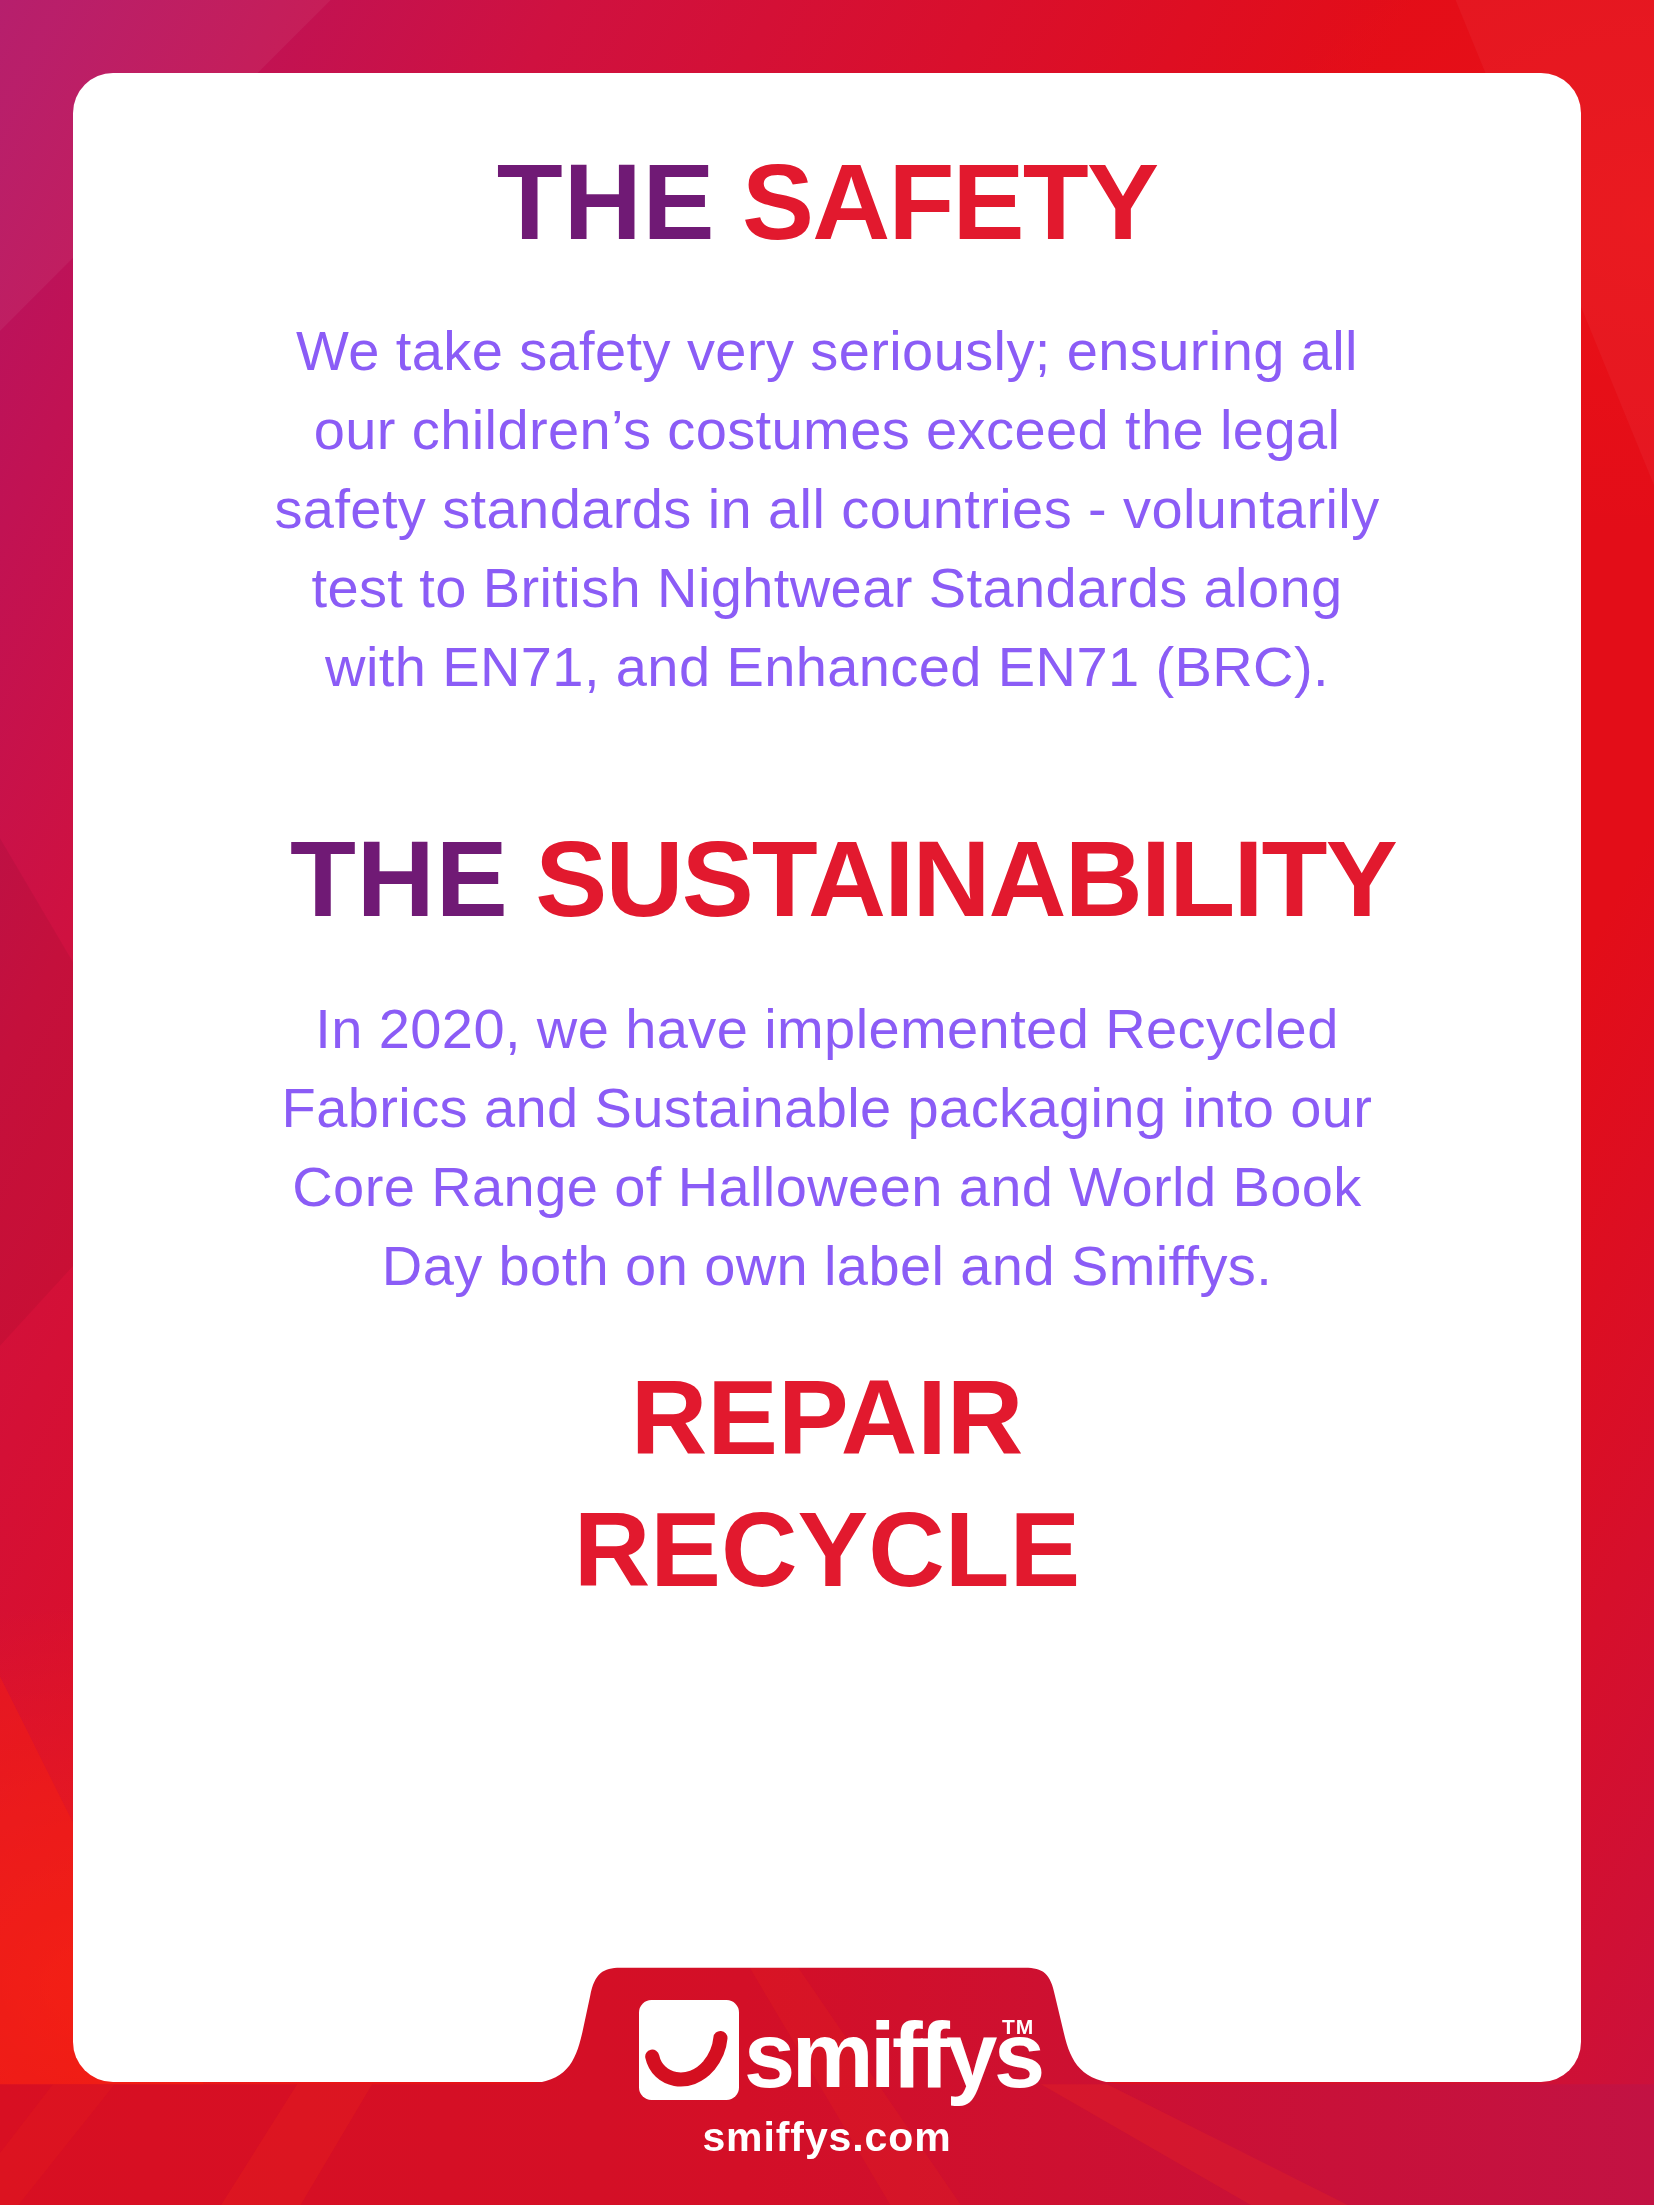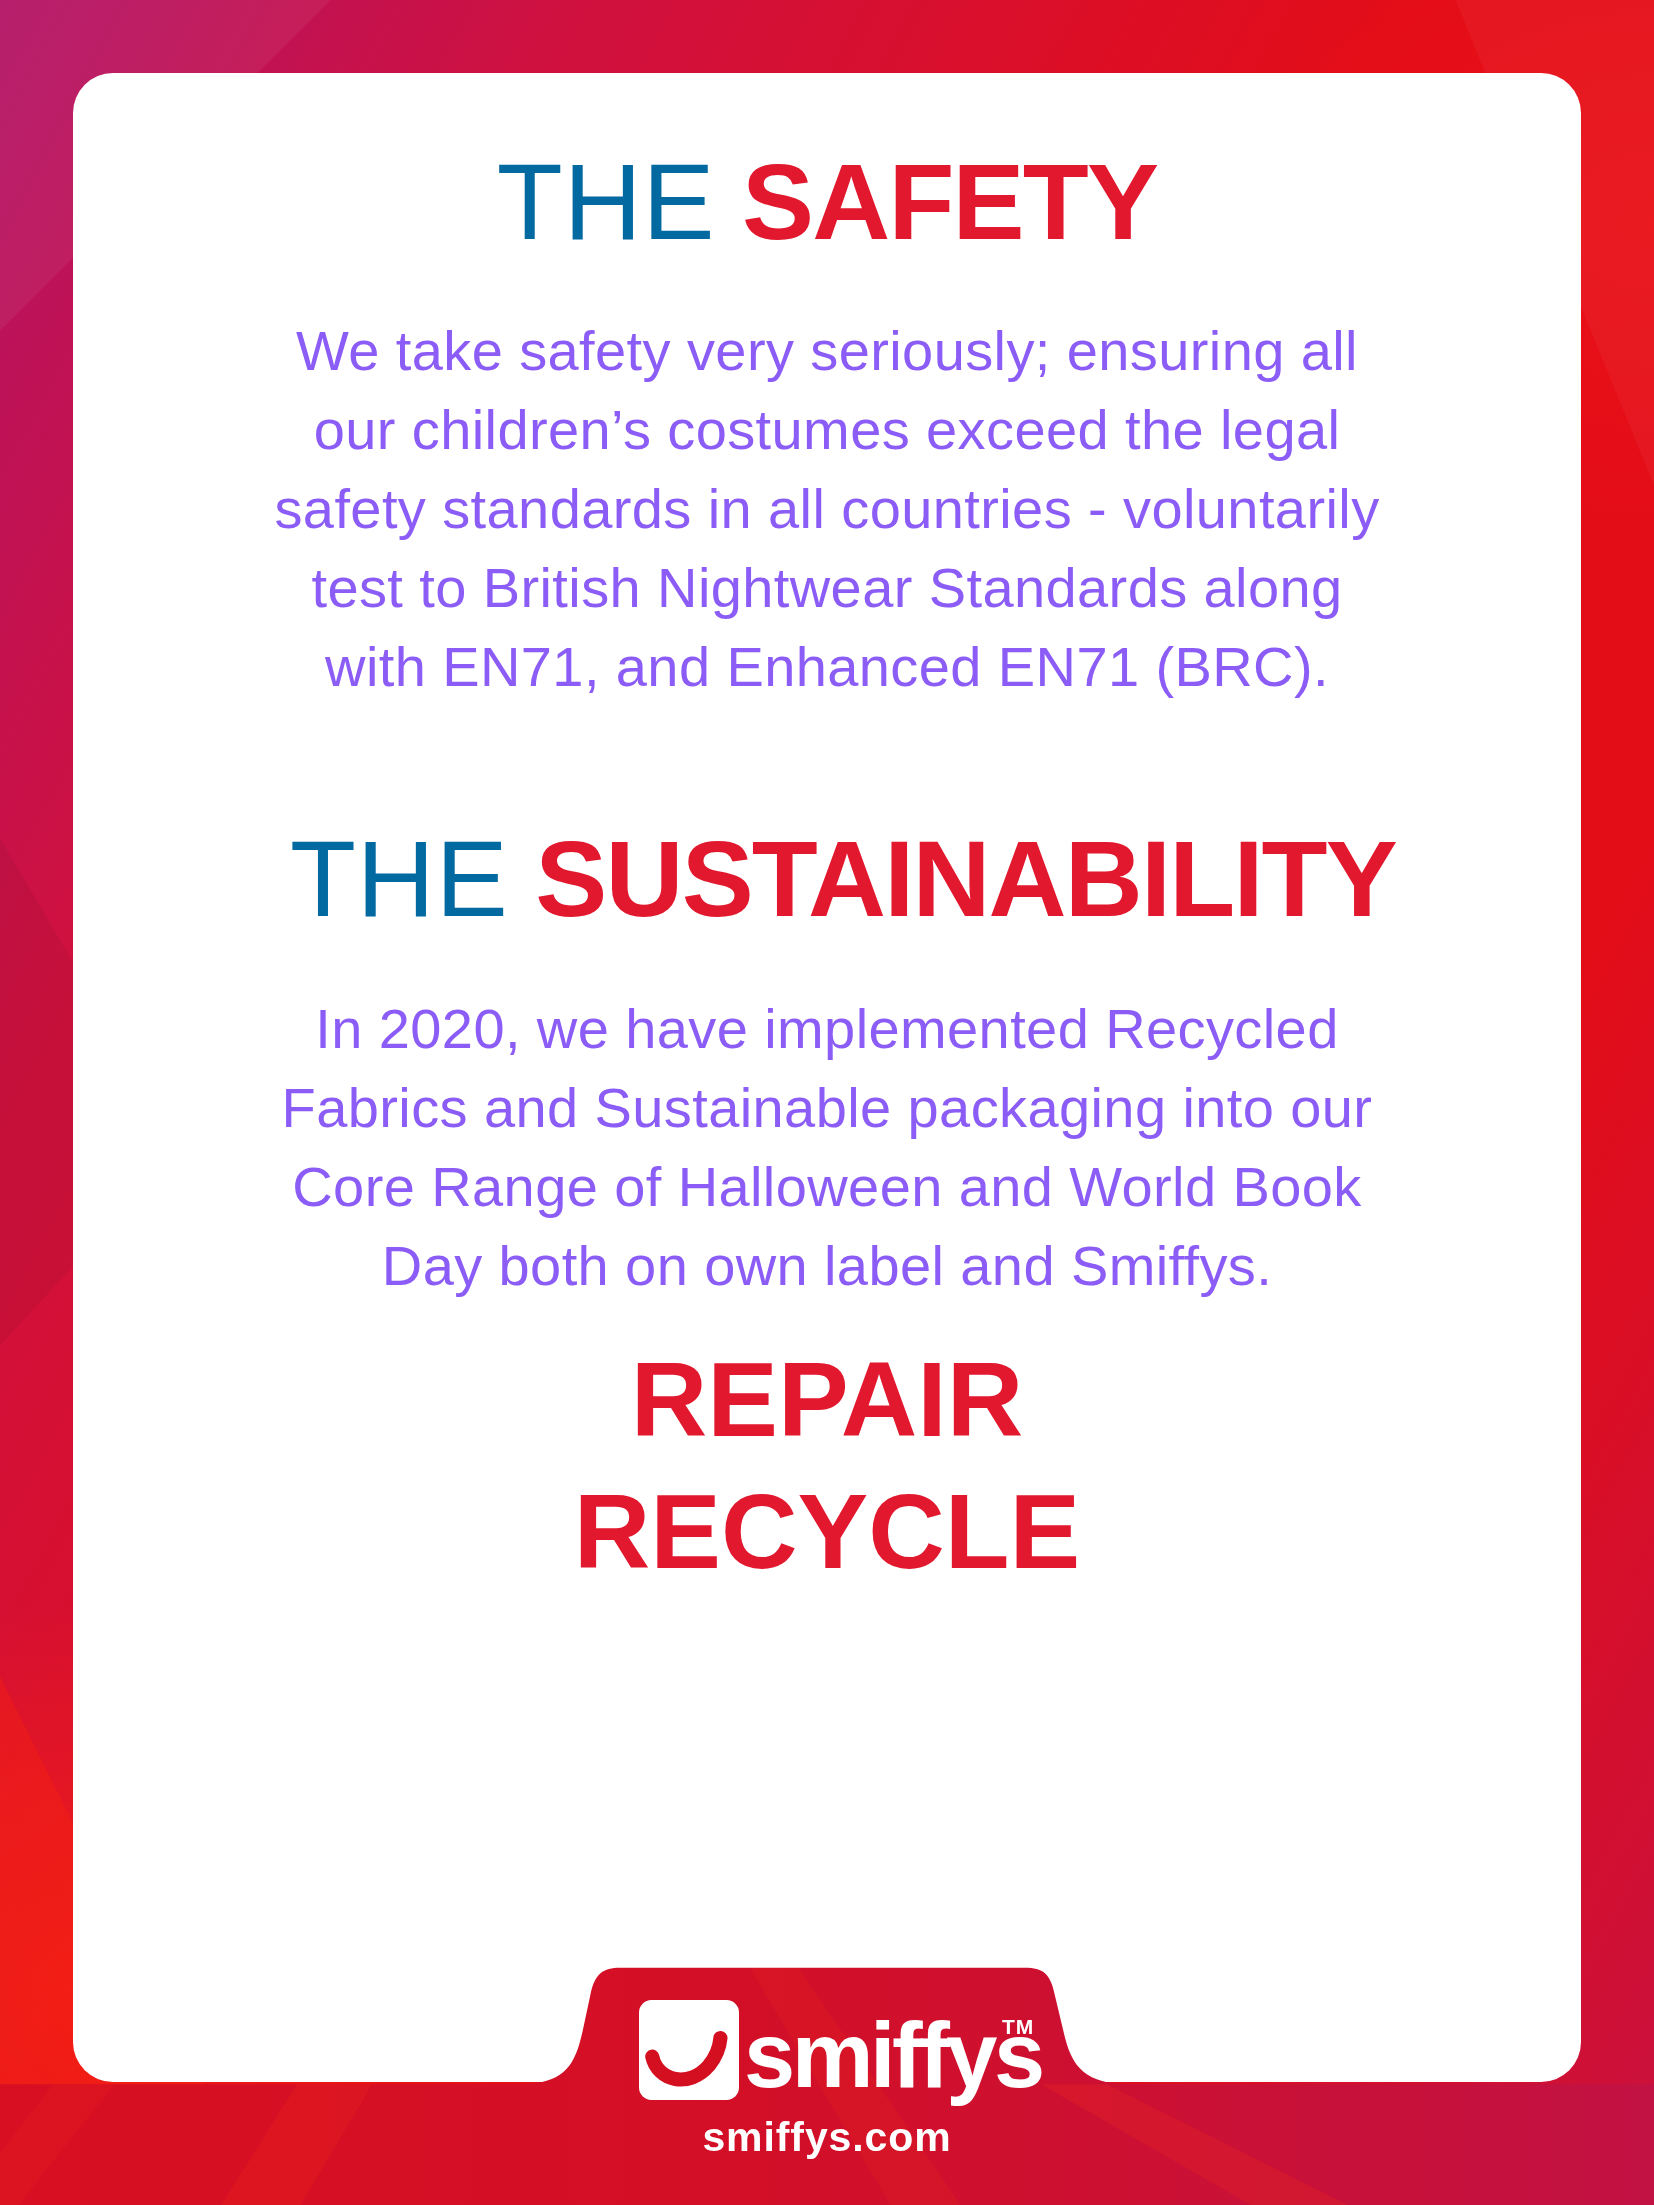--- a/index.html
+++ b/index.html
@@ -21,31 +21,31 @@
   .facet.f3{background:rgba(255,35,10,0.30);clip-path:polygon(0 76%,16% 100%,0 100%);}
   .facet.f4{background:rgba(255,255,255,0.04);clip-path:polygon(88% 0,100% 0,100% 22%);}
 
   .card{
     position:absolute;left:73px;top:73px;width:1508px;height:2009px;
     background:#ffffff;border-radius:40px;z-index:1;
   }
   .inner{padding-top:64px;text-align:center;}
 
   .headline{font-size:108px;line-height:1.2;margin:0;white-space:nowrap;}
-  .headline .prefix{color:#0369a1;font-weight:400;letter-spacing:0.9px;}
+  .headline .prefix{color:#701a75;font-weight:700;letter-spacing:0.9px;}
   .headline .emph{color:#e2192e;font-weight:700;letter-spacing:-1.8px;margin-left:26.5px;}
   .headline.h2{margin-top:108px;padding-left:32px;}
 
   .para{
     color:#8b5cf6;font-size:56px;line-height:79px;font-weight:400;
     margin:44px 0 0 0;white-space:pre-line;letter-spacing:0.4px;
   }
   .para.p2{margin-top:46px;}
 
-  .mantra{margin-top:28px;}
+  .mantra{margin-top:46px;}
   .mantra-word{
     color:#e2192e;font-weight:700;font-size:106px;line-height:132px;
     letter-spacing:0px;
   }
 
   .band-svg{position:absolute;left:0;top:1959px;width:1654px;height:247px;z-index:2;}
 
   .logo-square{
     position:absolute;left:639px;top:2000px;width:100px;height:100px;
     background:#ffffff;border-radius:12.4px;z-index:3;

